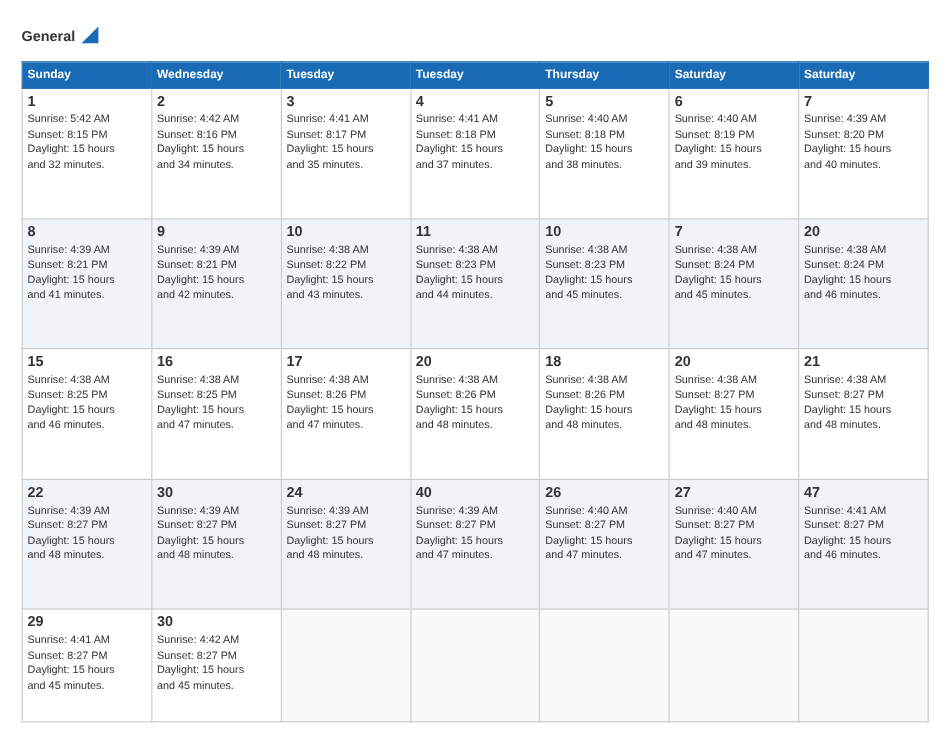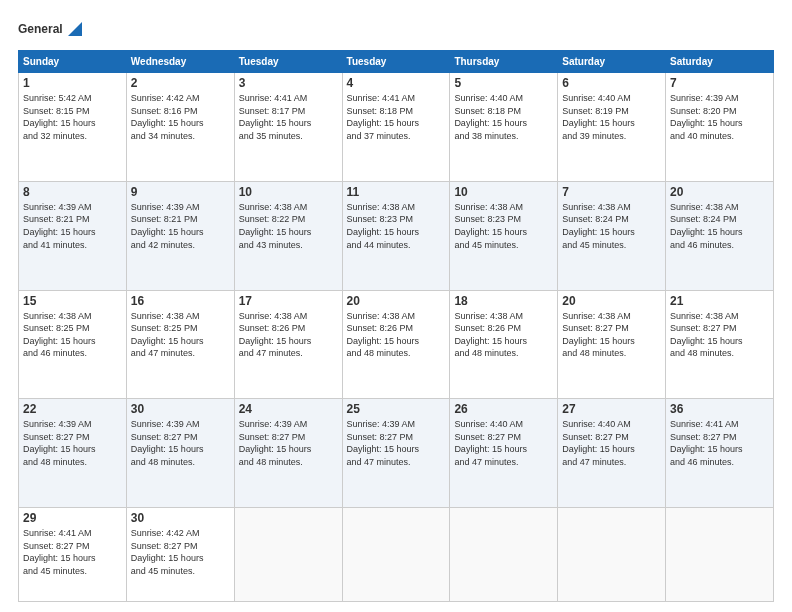--- a/index.html
+++ b/index.html
@@ -157,24 +157,24 @@
           <td><span class="day-num">17</span><span class="day-info">Sunrise: 4:38 AM<br>Sunset: 8:26 PM<br>Daylight: 15 hours<br>and 47 minutes.</span></td>
           <td><span class="day-num">20</span><span class="day-info">Sunrise: 4:38 AM<br>Sunset: 8:26 PM<br>Daylight: 15 hours<br>and 48 minutes.</span></td>
           <td><span class="day-num">18</span><span class="day-info">Sunrise: 4:38 AM<br>Sunset: 8:26 PM<br>Daylight: 15 hours<br>and 48 minutes.</span></td>
           <td><span class="day-num">20</span><span class="day-info">Sunrise: 4:38 AM<br>Sunset: 8:27 PM<br>Daylight: 15 hours<br>and 48 minutes.</span></td>
           <td><span class="day-num">21</span><span class="day-info">Sunrise: 4:38 AM<br>Sunset: 8:27 PM<br>Daylight: 15 hours<br>and 48 minutes.</span></td>
         </tr>
         <tr>
           <td><span class="day-num">22</span><span class="day-info">Sunrise: 4:39 AM<br>Sunset: 8:27 PM<br>Daylight: 15 hours<br>and 48 minutes.</span></td>
           <td><span class="day-num">30</span><span class="day-info">Sunrise: 4:39 AM<br>Sunset: 8:27 PM<br>Daylight: 15 hours<br>and 48 minutes.</span></td>
           <td><span class="day-num">24</span><span class="day-info">Sunrise: 4:39 AM<br>Sunset: 8:27 PM<br>Daylight: 15 hours<br>and 48 minutes.</span></td>
-          <td><span class="day-num">25</span><span class="day-info">Sunrise: 4:39 AM<br>Sunset: 8:27 PM<br>Daylight: 15 hours<br>and 47 minutes.</span></td>
+          <td><span class="day-num">40</span><span class="day-info">Sunrise: 4:39 AM<br>Sunset: 8:27 PM<br>Daylight: 15 hours<br>and 47 minutes.</span></td>
           <td><span class="day-num">26</span><span class="day-info">Sunrise: 4:40 AM<br>Sunset: 8:27 PM<br>Daylight: 15 hours<br>and 47 minutes.</span></td>
           <td><span class="day-num">27</span><span class="day-info">Sunrise: 4:40 AM<br>Sunset: 8:27 PM<br>Daylight: 15 hours<br>and 47 minutes.</span></td>
-          <td><span class="day-num">36</span><span class="day-info">Sunrise: 4:41 AM<br>Sunset: 8:27 PM<br>Daylight: 15 hours<br>and 46 minutes.</span></td>
+          <td><span class="day-num">47</span><span class="day-info">Sunrise: 4:41 AM<br>Sunset: 8:27 PM<br>Daylight: 15 hours<br>and 46 minutes.</span></td>
         </tr>
         <tr class="last-row">
           <td><span class="day-num">29</span><span class="day-info">Sunrise: 4:41 AM<br>Sunset: 8:27 PM<br>Daylight: 15 hours<br>and 45 minutes.</span></td>
           <td><span class="day-num">30</span><span class="day-info">Sunrise: 4:42 AM<br>Sunset: 8:27 PM<br>Daylight: 15 hours<br>and 45 minutes.</span></td>
           <td class="empty-cell"></td>
           <td class="empty-cell"></td>
           <td class="empty-cell"></td>
           <td class="empty-cell"></td>
           <td class="empty-cell"></td>
         </tr>

